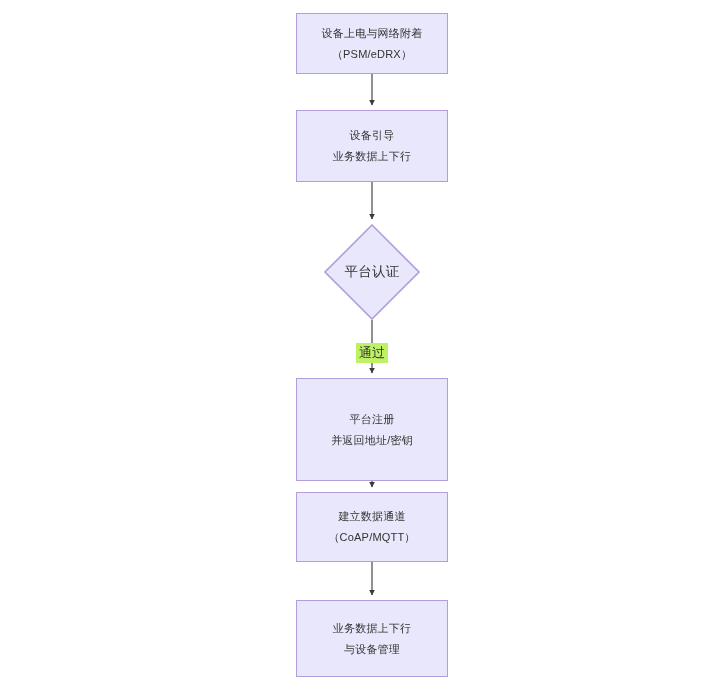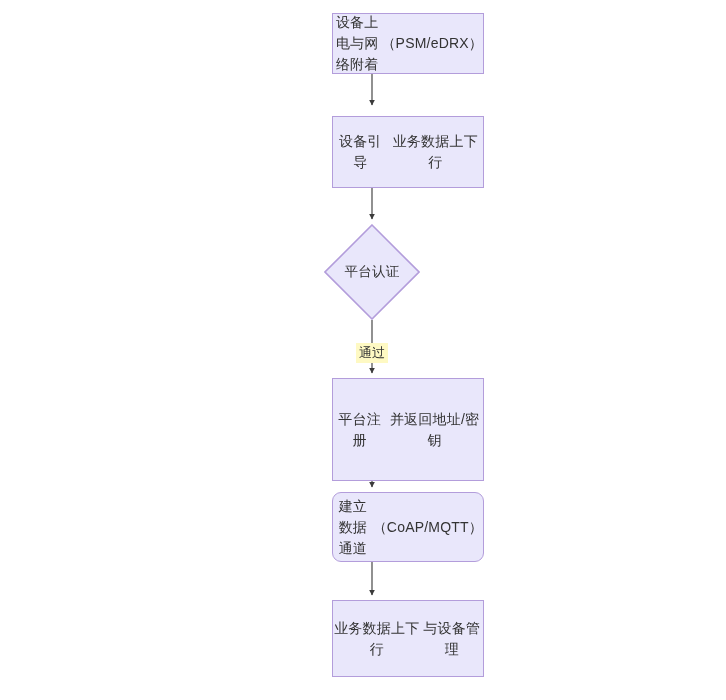--- a/index.html
+++ b/index.html
@@ -23,30 +23,29 @@
     width: 726px;
     height: 700px;
   }
   
   .node {
     position: absolute;
     box-sizing: border-box;
     background: #e9e7fb;
     border: 1.6px solid #b39ddb;
     display: flex;
-    flex-direction: row;
+    flex-direction: column;
     align-items: center;
     justify-content: center;
     text-align: center;
-    font-size: 14px;
+    font-size: 11px;
     line-height: 21px;
     color: #333333;
     letter-spacing: 0.2px;
     z-index: 3;
-    margin-left: 36px;
   }
   .node .line2 {
     display: block;
   }
   
   .diamond-wrap {
     position: absolute;
     z-index: 3;
     font-family: Liberation Serif, serif;
   }
@@ -77,21 +76,21 @@
     left: 0;
     top: 0;
     width: 726px;
     height: 700px;
     z-index: 1;
   }
   
   .edge-label {
     position: absolute;
     z-index: 4;
-    background: #fef9c3;
+    background: #bef264;
     color: #333333;
     font-size: 13px;
     line-height: 18px;
     padding: 1px 3px;
     white-space: nowrap;
     transform: translateX(-50%);
   }
 </style>
 </head>
 <body>
@@ -114,40 +113,40 @@
     <line x1="372" y1="458" x2="372" y2="487" stroke="#555555" stroke-width="1.3" marker-end="url(#arrowhead)"></line>
 
     <line x1="372" y1="562" x2="372" y2="595" stroke="#555555" stroke-width="1.3" marker-end="url(#arrowhead)"></line>
   </svg>
 
   <div class="node" style="left:296px; top:13px; width:152px; height:61px;">
     <span>设备上电与网络附着</span>
     <span class="line2">（PSM/eDRX）</span>
   </div>
 
-  <div class="node" style="left:296px; top:116px; width:152px; height:72px;">
+  <div class="node" style="left:296px; top:110px; width:152px; height:72px;">
     <span>设备引导</span>
     <span class="line2">业务数据上下行</span>
   </div>
 
   <div class="diamond-wrap" style="left:324px; top:224px; width:96px; height:96px;">
     <svg class="diamond-shape" viewBox="0 0 96 96" preserveAspectRatio="none">
       <polygon points="48,1 95,48 48,95 1,48" fill="#e9e7fb" stroke="#b39ddb" stroke-width="1.6"></polygon>
     </svg>
     <div class="diamond-label">平台认证</div>
   </div>
 
   <div class="edge-label" style="left:372px; top:343px;">通过</div>
 
   <div class="node" style="left:296px; top:378px; width:152px; height:103px;">
     <span>平台注册</span>
     <span class="line2">并返回地址/密钥</span>
   </div>
 
-  <div class="node" style="left:296px; top:492px; width:152px; height:70px;border-radius:9px;">
+  <div class="node" style="left:296px; top:492px; width:152px; height:70px;">
     <span>建立数据通道</span>
     <span class="line2">（CoAP/MQTT）</span>
   </div>
 
   <div class="node" style="left:296px; top:600px; width:152px; height:77px;">
     <span>业务数据上下行</span>
     <span class="line2">与设备管理</span>
   </div>
 
 </div>

